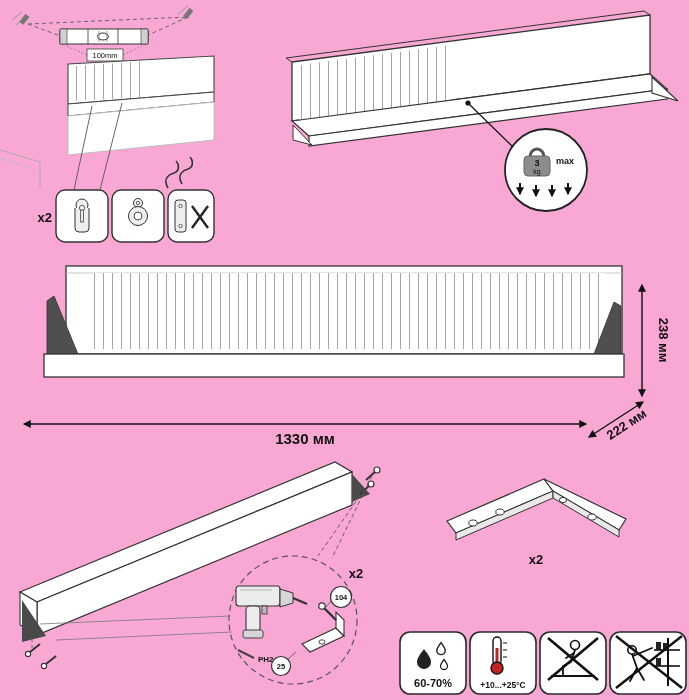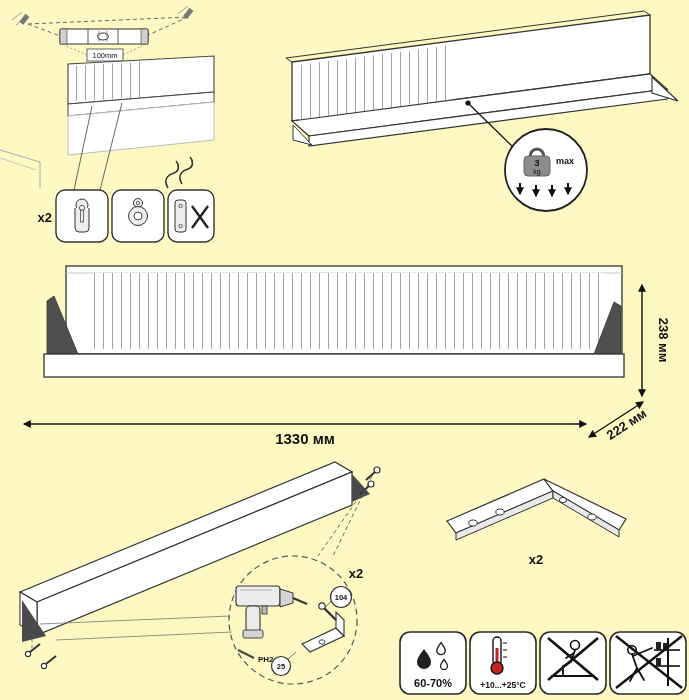--- a/index.html
+++ b/index.html
@@ -1,16 +1,16 @@
 <!DOCTYPE html>
 <html><head>
 <meta charset="utf-8">
 <style>
   html,body{margin:0;padding:0;background:#fff;}
-  .stage{position:relative;width:689px;height:700px;background:#fef9c3;overflow:hidden;}
+  .stage{position:relative;width:689px;height:700px;background:#f9a8d4;overflow:hidden;}
   svg{display:block;}
   text{font-family:"Liberation Sans","DejaVu Sans",sans-serif;fill:#111;}
   .dim-label{font-weight:bold;}
   .qty-label{font-weight:bold;}
 </style>
 </head>
 <body>
 
 <div class="stage">
 <svg width="689" height="700" viewBox="0 0 689 700" xmlns="http://www.w3.org/2000/svg">

